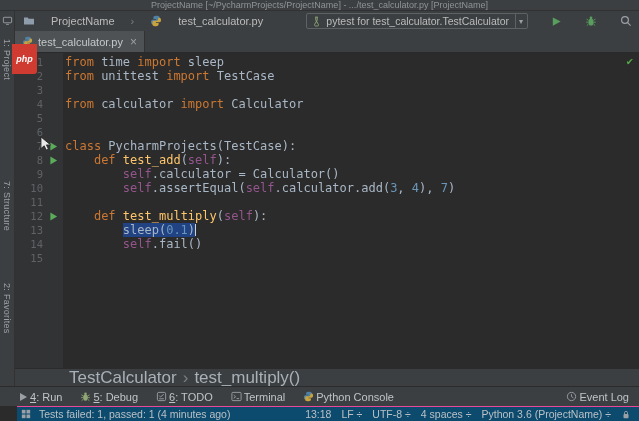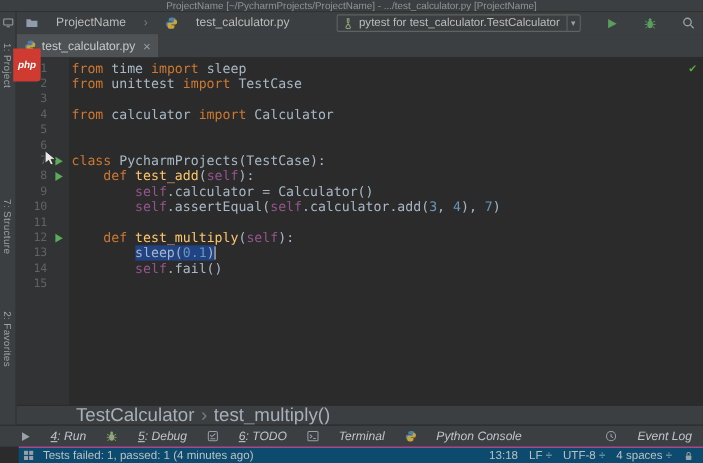--- a/index.html
+++ b/index.html
@@ -28,21 +28,21 @@
   .code-line{display:flex;height:14px;line-height:14px;white-space:pre;}
   .lnum{width:28px;flex:none;text-align:right;color:#606366;font-size:10.5px;}
   .gicon{width:20px;flex:none;display:flex;align-items:center;justify-content:center;}
   .ctext{padding-left:2px;}
   .kw{color:var(--kw);} .pl{color:var(--pl);} .fn{color:var(--fn);} .slf{color:var(--slf);} .num{color:var(--num);}
   .sel{background:var(--sel);}
   .caret{display:inline-block;width:1px;height:12px;background:#d0d0d0;vertical-align:-2px;}
   .check{position:absolute;top:2px;right:6px;color:#55a944;font-size:11px;}
   .crumbs{height:18px;flex:none;background:#3c3f41;border-top:1px solid #2b2b2b;display:flex;align-items:center;gap:6px;padding-left:54px;font-size:17px;color:#a8b0b8;}
   .bottom-bar{height:20px;flex:none;background:#3c3f41;border-top:1px solid #2b2b2b;display:flex;align-items:center;padding:0 10px 0 18px;gap:18px;font-size:11px;color:#bfc4c8;}
-  .tool-btn{display:flex;align-items:center;gap:18px;cursor:pointer;white-space:nowrap;font-style:italic;}
+  .tool-btn{display:flex;align-items:center;gap:2px;cursor:pointer;white-space:nowrap;}
   .tool-btn u{text-decoration:underline;}
   .status-bar{height:15px;flex:none;background:#0c4a6e;border-top:1px solid #ec4899;display:flex;align-items:center;padding:0 8px 0 4px;gap:8px;font-size:10.5px;color:#bbc0c4;margin-left:17px;}
   .status-right{display:flex;align-items:center;gap:10px;margin-left:auto;}
   .sitem{cursor:pointer;white-space:nowrap;}
   .mouse-cursor{position:absolute;left:40px;top:136px;z-index:50;pointer-events:none;}
 </style>
 </head>
 <body>
 
 <div class="app">
@@ -231,20 +231,21 @@
           <rect x="1" y="6.6" width="4.4" height="4.4" fill="#9aa0a6"></rect>
           <rect x="6.6" y="6.6" width="4.4" height="4.4" fill="#9aa0a6"></rect>
         </svg>
     </span>
     <span class="sitem">Tests failed: 1, passed: 1 (4 minutes ago)</span>
     <div class="status-right">
       <span class="sitem">13:18</span>
       <span class="sitem">LF ÷</span>
       <span class="sitem">UTF-8 ÷</span>
       <span class="sitem">4 spaces ÷</span>
+      <span class="sitem">Python 3.6 (ProjectName) ÷</span>
       <span class="icon">
         <svg width="10" height="11" viewBox="0 0 12 12">
             <rect x="3" y="5.5" width="6" height="5" rx="0.8" fill="#9aa0a6"></rect>
             <path d="M4.2 5.5V4a1.8 1.8 0 0 1 3.6 0v1.5" fill="none" stroke="#9aa0a6" stroke-width="1.1"></path>
           </svg>
       </span>
     </div>
   </div>
 
   <svg class="mouse-cursor" width="12" height="16" viewBox="0 0 12 16">

